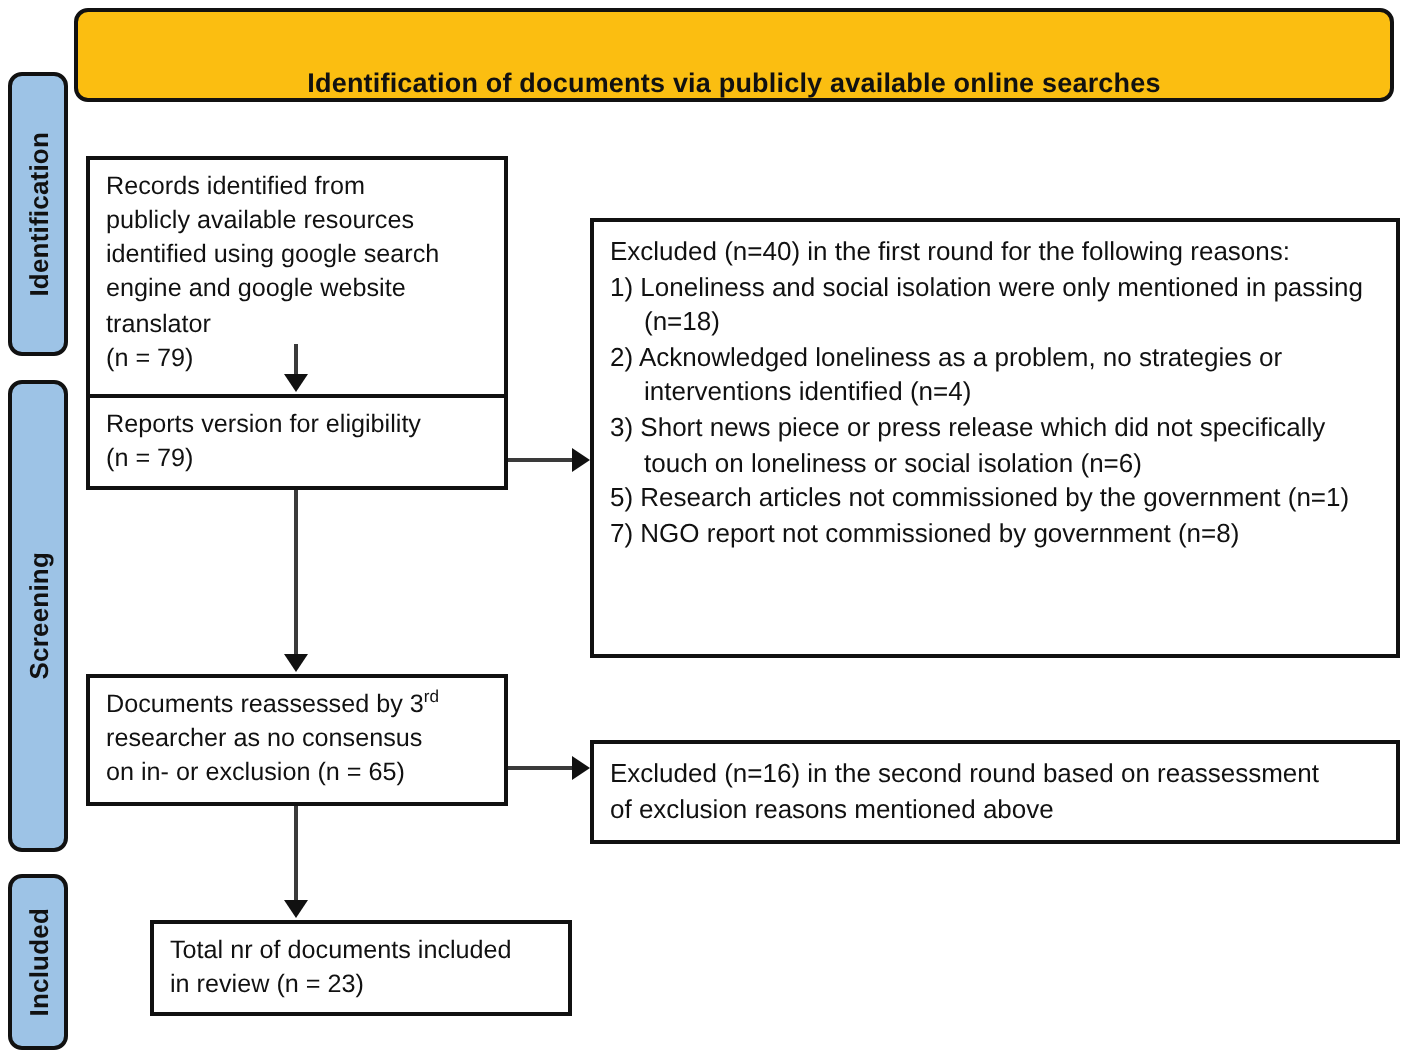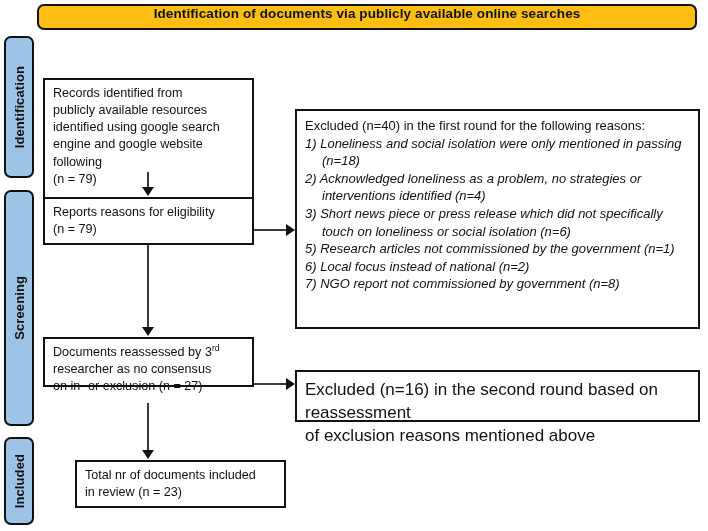--- a/index.html
+++ b/index.html
@@ -15,27 +15,27 @@
     font-family: "Liberation Sans", sans-serif;
     overflow: hidden;
   }
 
   
   .banner {
     position: absolute;
     left: 37px;
     top: 4px;
     width: 660px;
-    height: 26px;
+    height: 47px;
     background: #FBBE11;
     border: 2px solid #111111;
     border-radius: 7px;
     box-sizing: border-box;
     display: flex;
-    align-items: flex-start;
+    align-items: flex-end;
     justify-content: center;
   }
   .banner-text {
     font-size: 13.5px;
     font-weight: bold;
     color: #111111;
     letter-spacing: 0.1px;
     white-space: nowrap;
   }
 
@@ -72,45 +72,44 @@
     border: 2px solid #111111;
     box-sizing: border-box;
     padding: 5px 8px 4px 8px;
     font-size: 12.6px;
     line-height: 1.36;
     color: #111111;
   }
 
   .box-records    { left: 43px;  top: 36px;  width: 211px; height: 136px; margin-top: 42px; }
   .box-reports    { left: 43px;  top: 197px; width: 211px; height: 48px;  }
-  .box-reassessed { left: 43px;  top: 337px; width: 211px; height: 50px;  }
+  .box-reassessed { left: 43px;  top: 337px; width: 211px; height: 66px;  }
   .box-included   { left: 43px;  top: 460px; width: 211px; height: 48px; margin-left: 32px;  }
 
   .box-excluded-1 {
     left: 295px; top: 85px; width: 405px; height: 220px;
     padding: 6px 7px 5px 8px;
     font-size: 13px;
     line-height: 1.355;
     margin-top: 24px;
   }
   .box-excluded-2 {
     left: 295px; top: 370px; width: 405px; height: 52px;
     padding: 6px 7px 5px 8px;
-    font-size: 17px;
+    font-size: 13px;
     line-height: 1.36;
   }
 
   .line { margin: 0; }
 
   
   .reason {
     margin: 0;
     padding-left: 17px;
     text-indent: -17px;
-    font-style: italic;
   }
 
   sup {
     font-size: 0.68em;
     vertical-align: super;
     line-height: 0;
   }
 
   
   .v-line {
@@ -172,47 +171,46 @@
   </div>
   <div class="stage stage-included">
     <span class="stage-text">Included</span>
   </div>
 
   <div class="box box-records">
     <p class="line">Records identified from</p>
     <p class="line">publicly available resources</p>
     <p class="line">identified using google search</p>
     <p class="line">engine and google website</p>
-    <p class="line">following</p>
+    <p class="line">translator</p>
     <p class="line">(n = 79)</p>
   </div>
 
   <div class="box box-reports">
-    <p class="line">Reports reasons for eligibility</p>
+    <p class="line">Reports version for eligibility</p>
     <p class="line">(n = 79)</p>
   </div>
 
   <div class="box box-reassessed">
     <p class="line"><span>Documents reassessed by 3</span><sup>rd</sup></p>
     <p class="line">researcher as no consensus</p>
-    <p class="line">on in- or exclusion (n = 27)</p>
+    <p class="line">on in- or exclusion (n = 65)</p>
   </div>
 
   <div class="box box-included">
     <p class="line">Total nr of documents included</p>
     <p class="line">in review (n = 23)</p>
   </div>
 
   <div class="box box-excluded-1">
     <p class="line">Excluded (n=40) in the first round for the following reasons:</p>
     <p class="reason">1) Loneliness and social isolation were only mentioned in passing (n=18)</p>
     <p class="reason">2) Acknowledged loneliness as a problem, no strategies or interventions identified (n=4)</p>
     <p class="reason">3) Short news piece or press release which did not specifically touch on loneliness or social isolation (n=6)</p>
     <p class="reason">5) Research articles not commissioned by the government (n=1)</p>
-    <p class="reason">6) Local focus instead of national (n=2)</p>
     <p class="reason">7) NGO report not commissioned by government (n=8)</p>
   </div>
 
   <div class="box box-excluded-2">
     <p class="line">Excluded (n=16) in the second round based on reassessment</p>
     <p class="line">of exclusion reasons mentioned above</p>
   </div>
 
   <div class="v-line v1"></div>
   <div class="v-arrow v1-arrow"></div>

